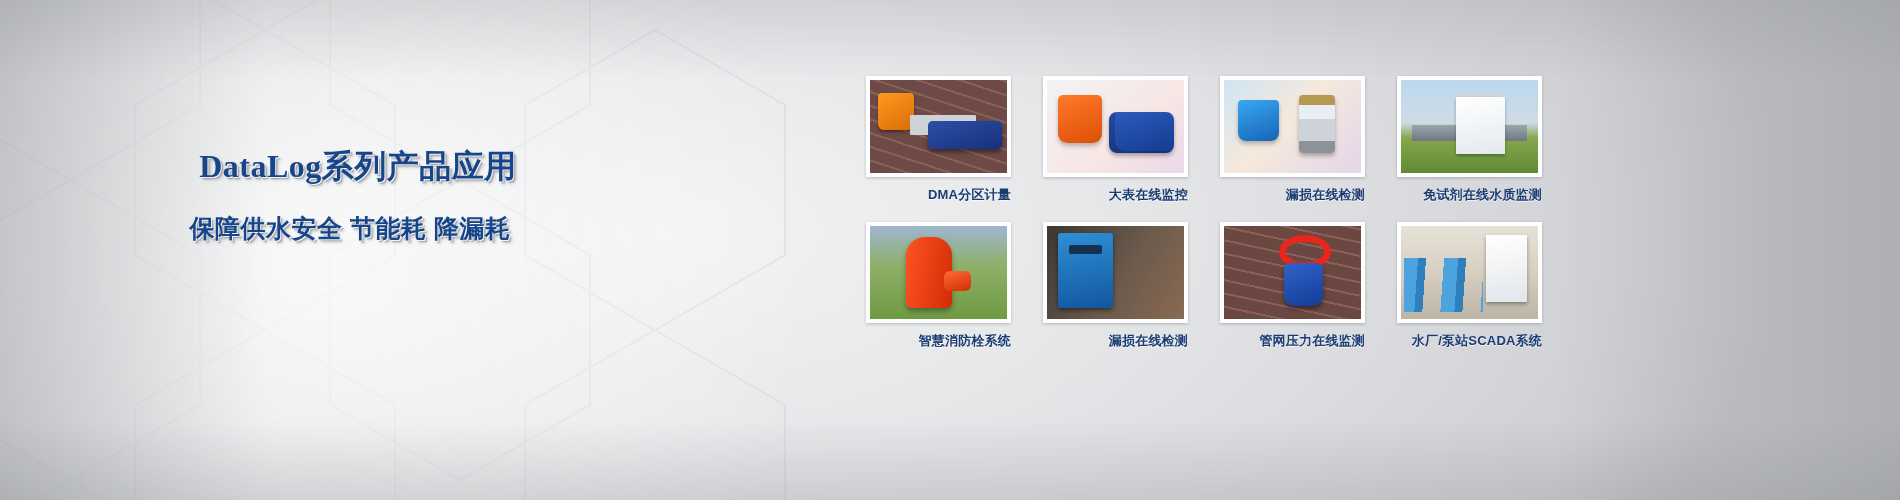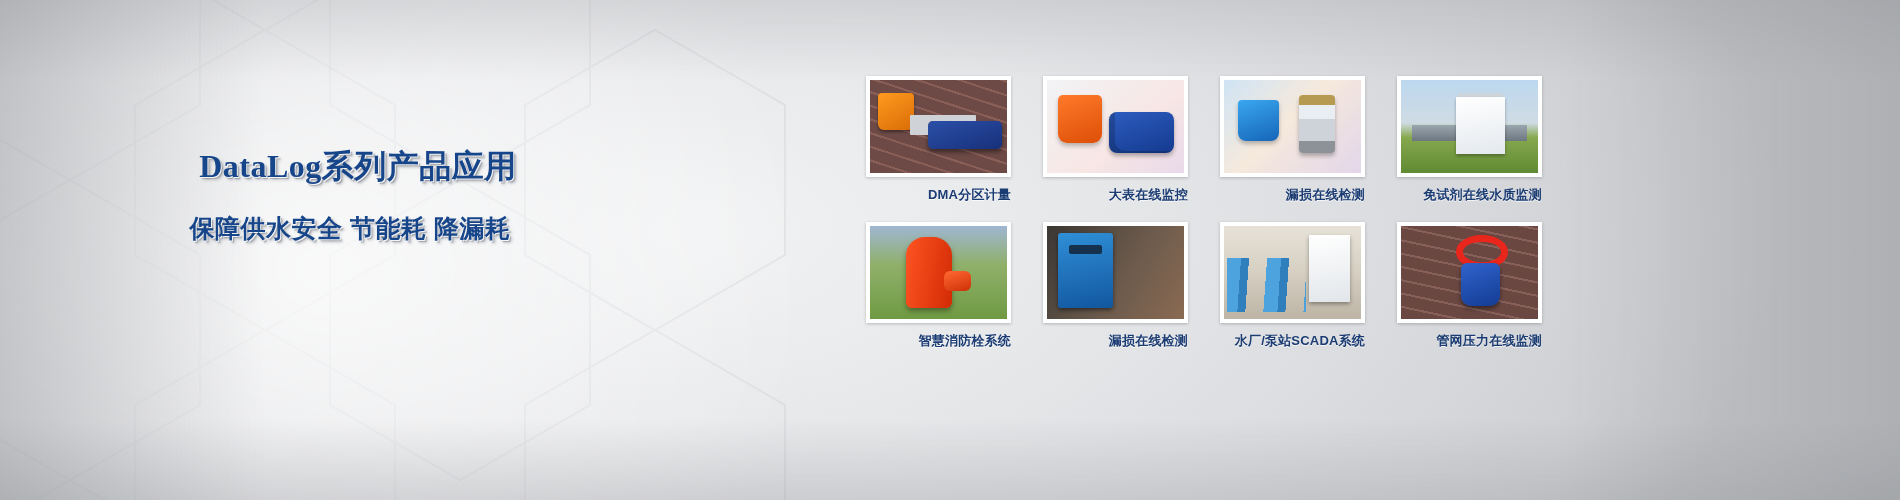--- a/index.html
+++ b/index.html
@@ -208,28 +208,28 @@
 
     <div class="card">
       <div class="thumb">
         <div class="photo p-press"></div>
       </div>
       <div class="caption">漏损在线检测</div>
     </div>
 
     <div class="card">
       <div class="thumb">
+        <div class="photo p-pipe"></div>
+      </div>
+      <div class="caption">管网压力在线监测</div>
+    </div>
+
+    <div class="card">
+      <div class="thumb">
         <div class="photo p-scada"></div>
       </div>
       <div class="caption">水厂/泵站SCADA系统</div>
-    </div>
-
-    <div class="card">
-      <div class="thumb">
-        <div class="photo p-pipe"></div>
-      </div>
-      <div class="caption">管网压力在线监测</div>
     </div>
 
   </div>
 
   <div class="vignette"></div>
 </div>
 
 </body></html>

